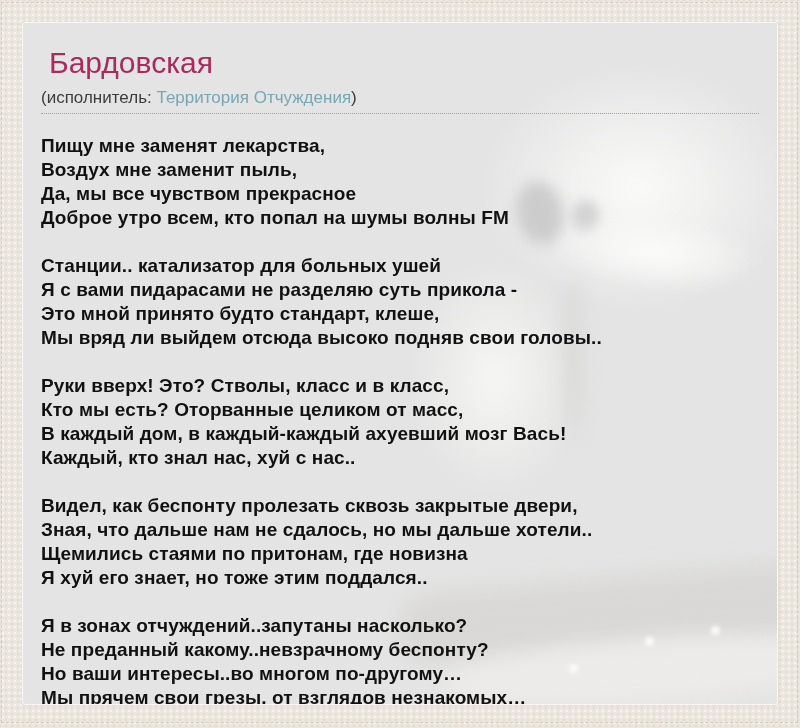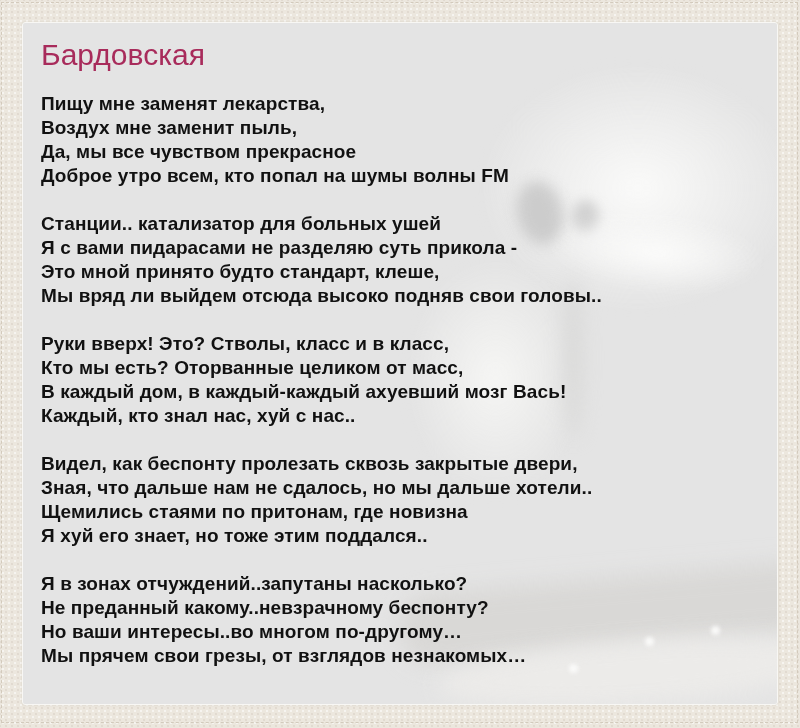--- a/index.html
+++ b/index.html
@@ -55,21 +55,21 @@
   .sh-dot   { width: 9px; height: 9px; background: #fbfbfa; filter: blur(2px); }
   .sh-dot.d1 { left: 622px; top: 614px; }
   .sh-dot.d2 { left: 688px; top: 603px; }
   .sh-dot.d3 { left: 546px; top: 641px; }
 
   .content {
     position: relative;
     padding: 15px 18px 0 18px;
   }
   .page-title {
-    margin: 0;
+    margin: 8px;
     font-size: 30px;
     line-height: 34px;
     font-weight: 400;
     color: #a82b5b;
   }
   .artist-line {
     margin-top: 2px;
     font-size: 17px;
     line-height: 20px;
     color: #3c3c3c;
@@ -108,20 +108,21 @@
     <div class="shape sh-band"></div>
     <div class="shape sh-band2"></div>
     <div class="shape sh-dot d1"></div>
     <div class="shape sh-dot d2"></div>
     <div class="shape sh-dot d3"></div>
   </div>
 
   <div class="content">
     <h1 class="page-title">Бардовская</h1>
 
+    <div class="artist-line"><span>(исполнитель: </span><a class="artist-link">Территория Отчуждения</a><span>)</span></div>
 
     <div class="lyrics">Пищу мне заменят лекарства,
 Воздух мне заменит пыль,
 Да, мы все чувством прекрасное
 Доброе утро всем, кто попал на шумы волны FM
 
 Станции.. катализатор для больных ушей
 Я с вами пидарасами не разделяю суть прикола -
 Это мной принято будто стандарт, клеше,
 Мы вряд ли выйдем отсюда высоко подняв свои головы..

